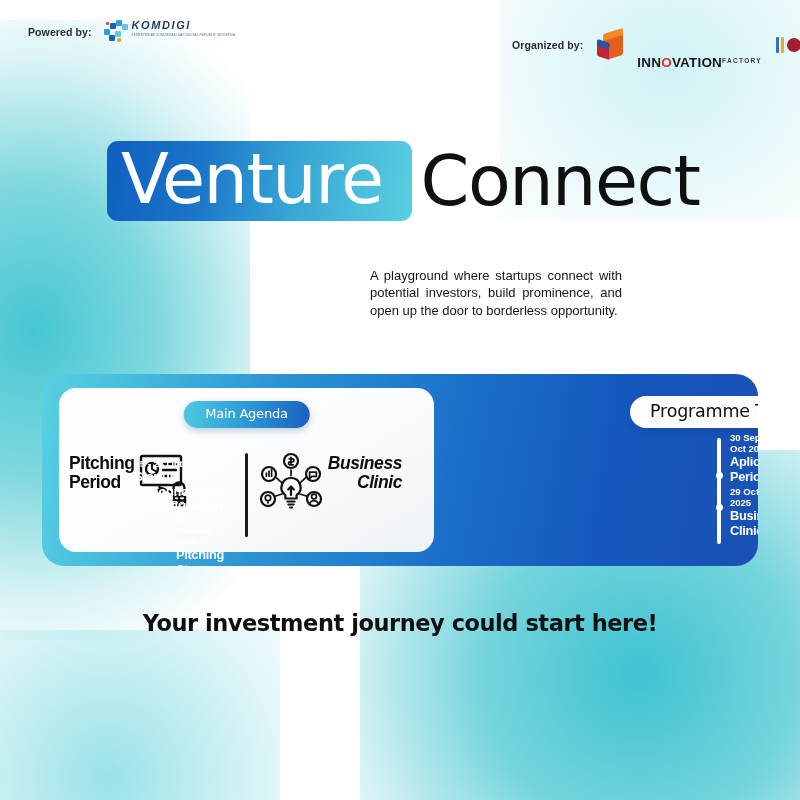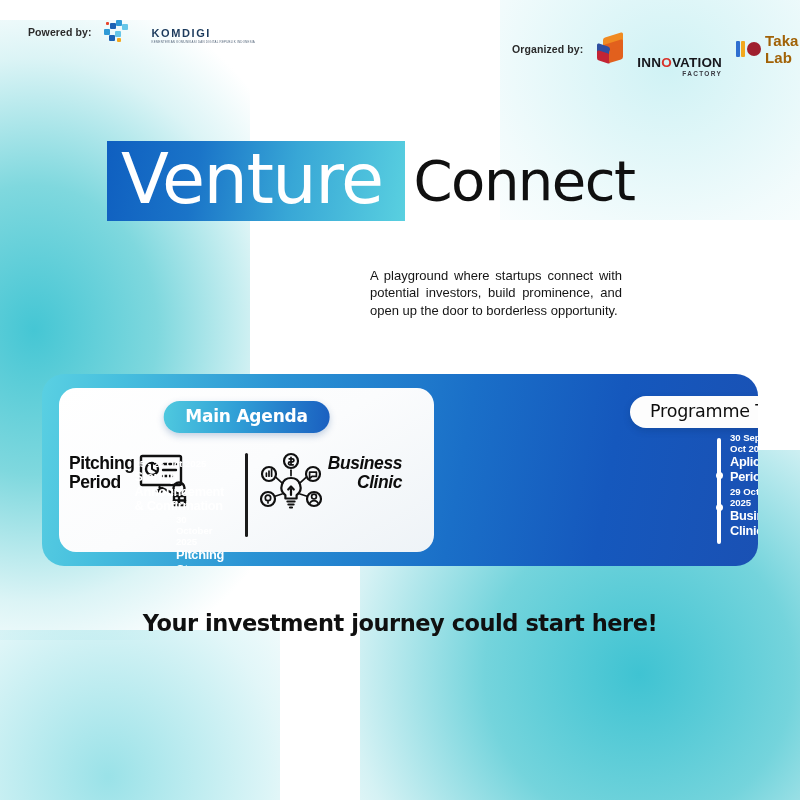--- a/index.html
+++ b/index.html
@@ -50,36 +50,36 @@
   .hdr{ position:absolute; top:20px; display:flex; align-items:center; }
   .hdr-left{ left:28px; }
   .hdr-right{ left:512px; }
 
   .hdr-label{
     font-size:10.5px; font-weight:700; color:#2b2b2b;
     letter-spacing:.1px; white-space:nowrap;text-align:right;
   }
 
   
-  .komdigi{ display:flex; align-items:flex-end; gap:22px; margin-left:12px; }
+  .komdigi{ display:flex; align-items:flex-start; gap:2px; margin-left:12px;font-style:italic; }
   .komdigi-mark{ position:relative; width:26px; height:24px; }
   .komdigi-mark i{ position:absolute; display:block; border-radius:1px; }
   .komdigi-txt{ display:flex; flex-direction:column; line-height:1; }
   .komdigi-word{
     font-size:11px; font-weight:700; color:#1b3a5c; letter-spacing:1.6px;
   }
   .komdigi-sub{
     font-size:2.9px; color:#54657a; letter-spacing:.25px; margin-top:2.5px; white-space:nowrap;
   }
 
   
   .inov{ display:flex; align-items:center; gap:8px; margin-left:12px; }
   .inov-mark{ position:relative; width:34px; height:30px; }
   .inov-mark span{ position:absolute; display:block; border-radius:2px; }
-  .inov-txt{ display:flex; flex-direction:column; line-height:1;margin-top:36px; }
+  .inov-txt{ display:flex; flex-direction:row; line-height:1;margin-top:36px; }
   .inov-word{ font-size:13.5px; font-weight:800; color:#17171c; letter-spacing:.2px; }
   .inov-word .o-red{ color:#d8332a; }
   .inov-sub{
     font-size:6.5px; font-weight:700; color:#3a3a42;
     letter-spacing:1.3px; text-align:right; margin-top:1.5px;
   }
 
   
   .taka{ display:flex; align-items:center; gap:4px; margin-left:14px; }
   .taka-mark{ display:flex; align-items:center; gap:1.5px; }
@@ -89,30 +89,30 @@
   .tk-dot{ width:14px; height:14px; border-radius:50%; background:#9f1f2e; margin-left:1px; }
   .taka-word{ font-size:15px; font-weight:800; color:#a16207; letter-spacing:.1px; }
 
   
   .title-row{
     position:absolute; left:107px; top:141px;
     display:flex; align-items:center;
   }
   .venture-box{
     background:linear-gradient(100deg,#0f5fc0 0%,#1a74c8 30%,#38a7d6 62%,#59d0e0 100%);
-    border-radius:0;
-    padding:6px 22px 10px 14px;
+    border-radius:11px;
+    padding:6px 29px 10px 14px;
   }
   .venture-txt{
     font-size:70px; font-weight:400; color:#ffffff;
     letter-spacing:-1.5px; line-height:.92;
     font-family:"DejaVu Sans", sans-serif;
   }
   .connect-txt{
-    font-size:56px; font-weight:400; color:#101010;
+    font-size:70px; font-weight:400; color:#101010;
     letter-spacing:-1.5px; line-height:.92; margin-left:9px;
     font-family:"DejaVu Sans", sans-serif;
   }
 
   
   .meet-wrap{ position:absolute; left:183px; top:255px; }
   .meet-1{
     font-size:34px; font-weight:800; color:#f4801f;
     line-height:.98; letter-spacing:-.6px;
   }
@@ -153,21 +153,21 @@
     display:flex; align-items:center; justify-content:center;
     white-space:nowrap;
   }
   .pill-agenda{
     top:13px;
     padding:5px 22px 7px 22px;
     background:linear-gradient(95deg,#4fc9df 0%,#2f9ed6 45%,#1a5fc0 100%);
     box-shadow:0 3px 7px rgba(20,70,140,.25);
   }
   .pill-agenda span{
-    font-size:17px; font-weight:700; color:#ffffff; letter-spacing:-.2px;
+    font-size:13px; font-weight:400; color:#ffffff; letter-spacing:-.2px;
     font-family:"DejaVu Sans", sans-serif;
   }
 
   .agenda-body{
     position:absolute; left:0; right:0; top:64px; height:100px;
     display:flex; align-items:flex-start;
   }
   .agenda-col{
     flex:1; display:flex; align-items:flex-start; gap:4px; padding:0 10px;
   }

